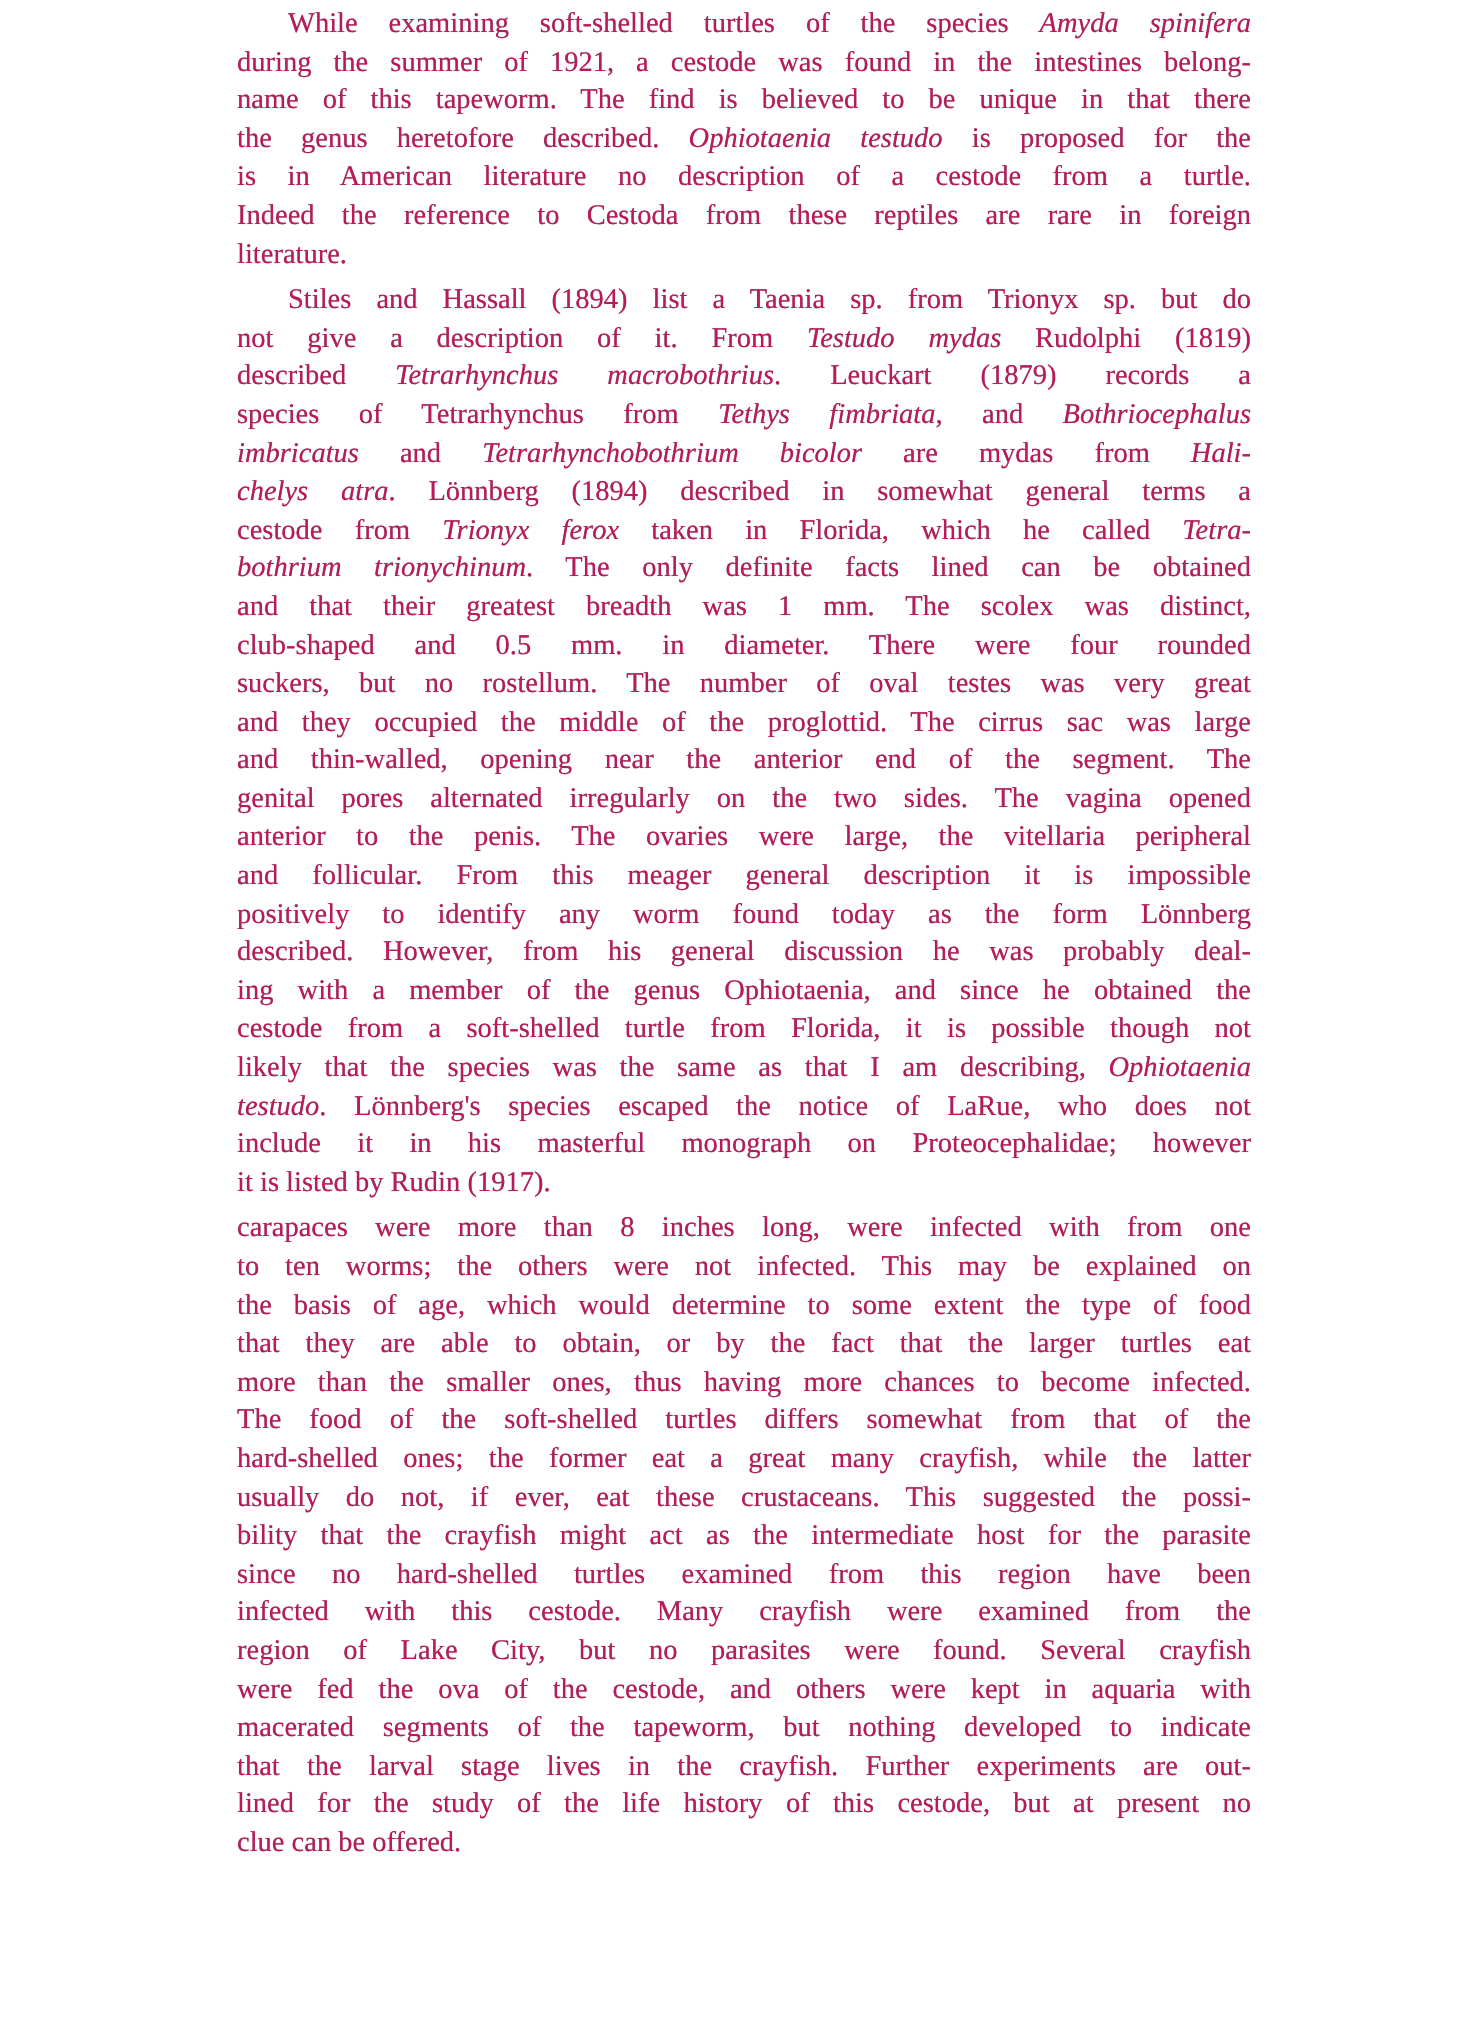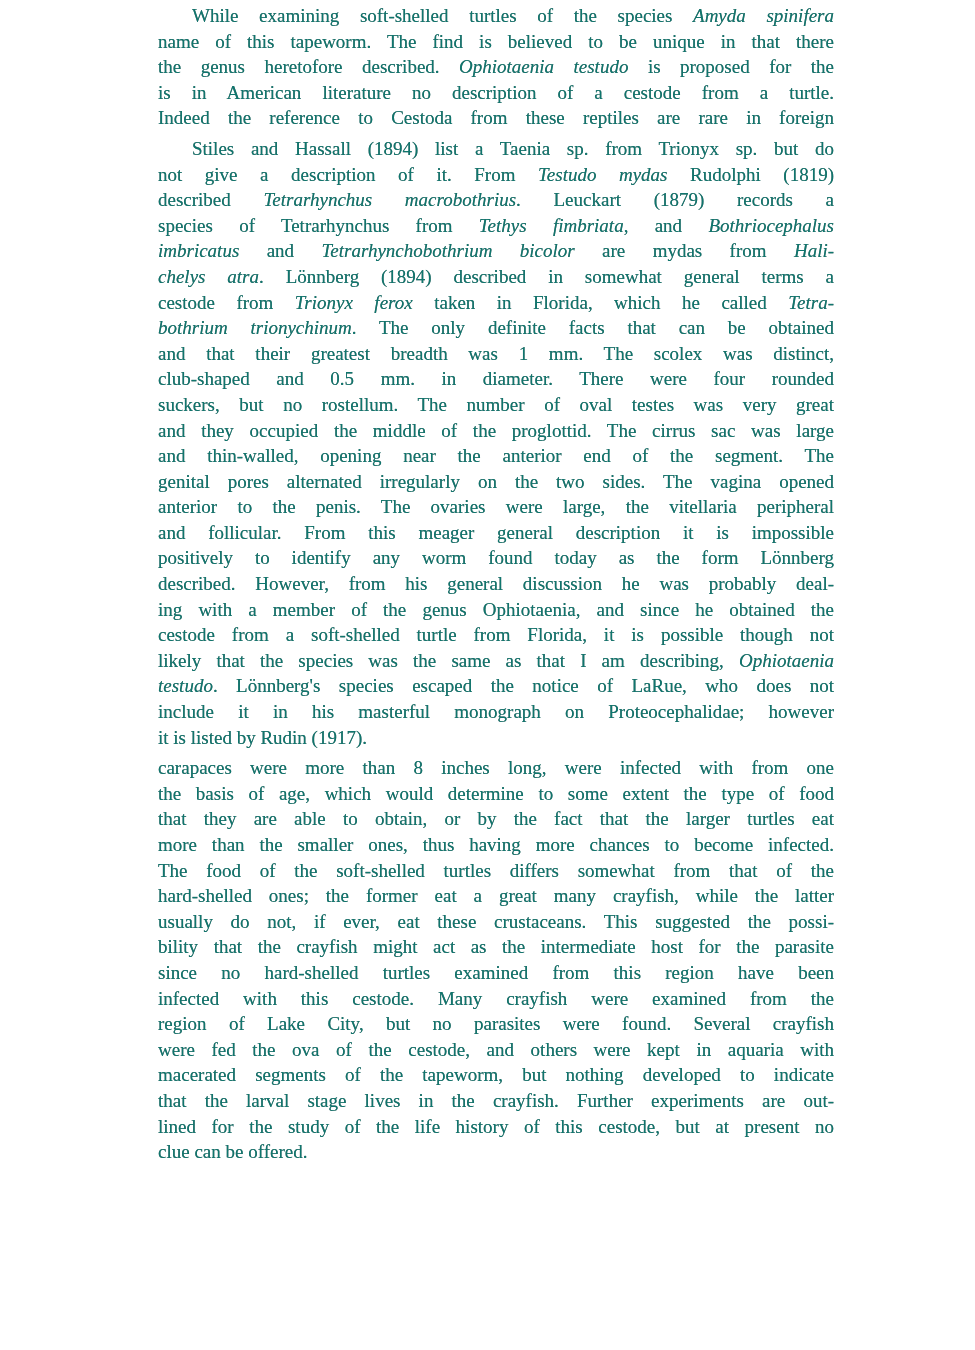--- a/index.html
+++ b/index.html
@@ -45,56 +45,59 @@
     text-align-last: left;
   }
   .it {
     font-style: italic;
   }
 </style>
 </head>
 <body style="background: rgb(255, 255, 255);">
 
 <div class="page">
-  <main class="column" style="color: #0f766e;">
+  <main class="column" style="color: #be185d;">
       <div class="para">
         <div class="line first"><span>While examining soft-shelled turtles of the species </span><span class="it">Amyda spinifera</span></div>
+        <div class="line"><span>during the summer of 1921, a cestode was found in the intestines belong-</span></div>
         <div class="line"><span>name of this tapeworm. The find is believed to be unique in that there</span></div>
         <div class="line"><span>the genus heretofore described. </span><span class="it">Ophiotaenia testudo</span><span> is proposed for the</span></div>
         <div class="line"><span>is in American literature no description of a cestode from a turtle.</span></div>
         <div class="line"><span>Indeed the reference to Cestoda from these reptiles are rare in foreign</span></div>
+        <div class="line last"><span>literature.</span></div>
       </div>
       <div class="para">
         <div class="line first"><span>Stiles and Hassall (1894) list a Taenia sp. from Trionyx sp. but do</span></div>
         <div class="line"><span>not give a description of it. From </span><span class="it">Testudo mydas</span><span> Rudolphi (1819)</span></div>
         <div class="line"><span>described </span><span class="it">Tetrarhynchus macrobothrius</span><span>. Leuckart (1879) records a</span></div>
         <div class="line"><span>species of Tetrarhynchus from </span><span class="it">Tethys fimbriata</span><span>, and </span><span class="it">Bothriocephalus</span></div>
         <div class="line"><span class="it">imbricatus</span><span> and </span><span class="it">Tetrarhynchobothrium bicolor</span><span> are mydas from </span><span class="it">Hali-</span></div>
         <div class="line"><span class="it">chelys atra</span><span>. Lönnberg (1894) described in somewhat general terms a</span></div>
         <div class="line"><span>cestode from </span><span class="it">Trionyx ferox</span><span> taken in Florida, which he called </span><span class="it">Tetra-</span></div>
-        <div class="line"><span class="it">bothrium trionychinum</span><span>. The only definite facts that can be obtained</span></div>
+        <div class="line"><span class="it">bothrium trionychinum</span><span>. The only definite facts lined can be obtained</span></div>
         <div class="line"><span>and that their greatest breadth was 1 mm. The scolex was distinct,</span></div>
         <div class="line"><span>club-shaped and 0.5 mm. in diameter. There were four rounded</span></div>
         <div class="line"><span>suckers, but no rostellum. The number of oval testes was very great</span></div>
         <div class="line"><span>and they occupied the middle of the proglottid. The cirrus sac was large</span></div>
         <div class="line"><span>and thin-walled, opening near the anterior end of the segment. The</span></div>
         <div class="line"><span>genital pores alternated irregularly on the two sides. The vagina opened</span></div>
         <div class="line"><span>anterior to the penis. The ovaries were large, the vitellaria peripheral</span></div>
         <div class="line"><span>and follicular. From this meager general description it is impossible</span></div>
         <div class="line"><span>positively to identify any worm found today as the form Lönnberg</span></div>
         <div class="line"><span>described. However, from his general discussion he was probably deal-</span></div>
         <div class="line"><span>ing with a member of the genus Ophiotaenia, and since he obtained the</span></div>
         <div class="line"><span>cestode from a soft-shelled turtle from Florida, it is possible though not</span></div>
         <div class="line"><span>likely that the species was the same as that I am describing, </span><span class="it">Ophiotaenia</span></div>
         <div class="line"><span class="it">testudo</span><span>. Lönnberg's species escaped the notice of LaRue, who does not</span></div>
         <div class="line"><span>include it in his masterful monograph on Proteocephalidae; however</span></div>
         <div class="line last"><span>it is listed by Rudin (1917).</span></div>
       </div>
       <div class="para">
         <div class="line"><span>carapaces were more than 8 inches long, were infected with from one</span></div>
+        <div class="line"><span>to ten worms; the others were not infected. This may be explained on</span></div>
         <div class="line"><span>the basis of age, which would determine to some extent the type of food</span></div>
         <div class="line"><span>that they are able to obtain, or by the fact that the larger turtles eat</span></div>
         <div class="line"><span>more than the smaller ones, thus having more chances to become infected.</span></div>
         <div class="line"><span>The food of the soft-shelled turtles differs somewhat from that of the</span></div>
         <div class="line"><span>hard-shelled ones; the former eat a great many crayfish, while the latter</span></div>
         <div class="line"><span>usually do not, if ever, eat these crustaceans. This suggested the possi-</span></div>
         <div class="line"><span>bility that the crayfish might act as the intermediate host for the parasite</span></div>
         <div class="line"><span>since no hard-shelled turtles examined from this region have been</span></div>
         <div class="line"><span>infected with this cestode. Many crayfish were examined from the</span></div>
         <div class="line"><span>region of Lake City, but no parasites were found. Several crayfish</span></div>

